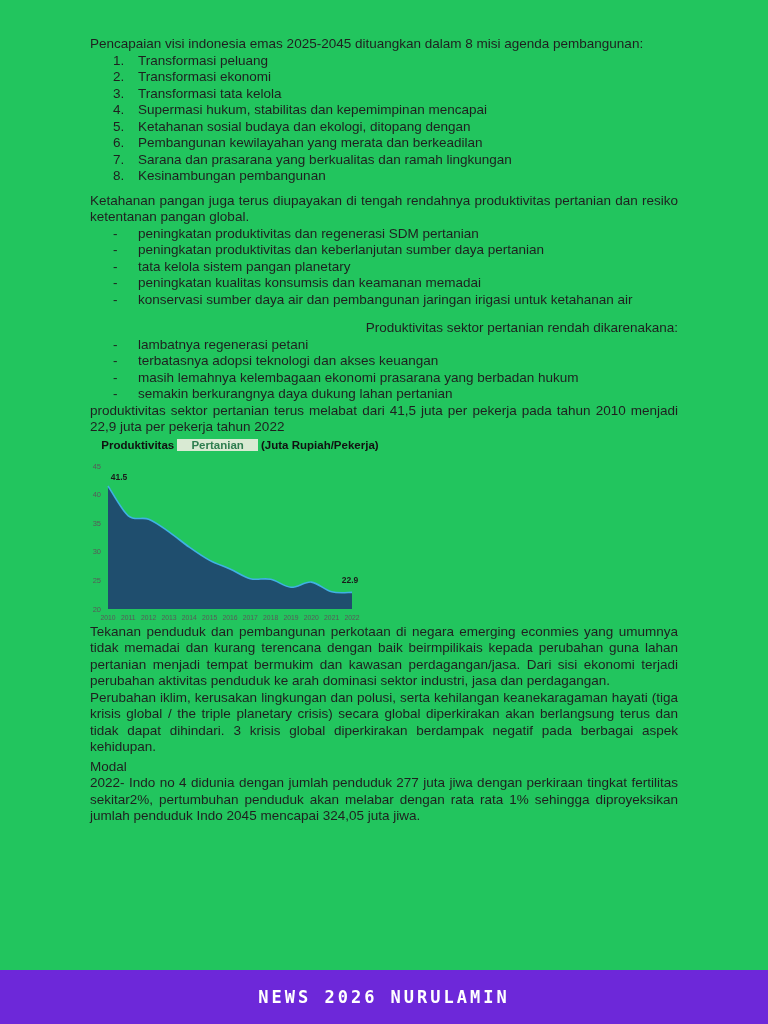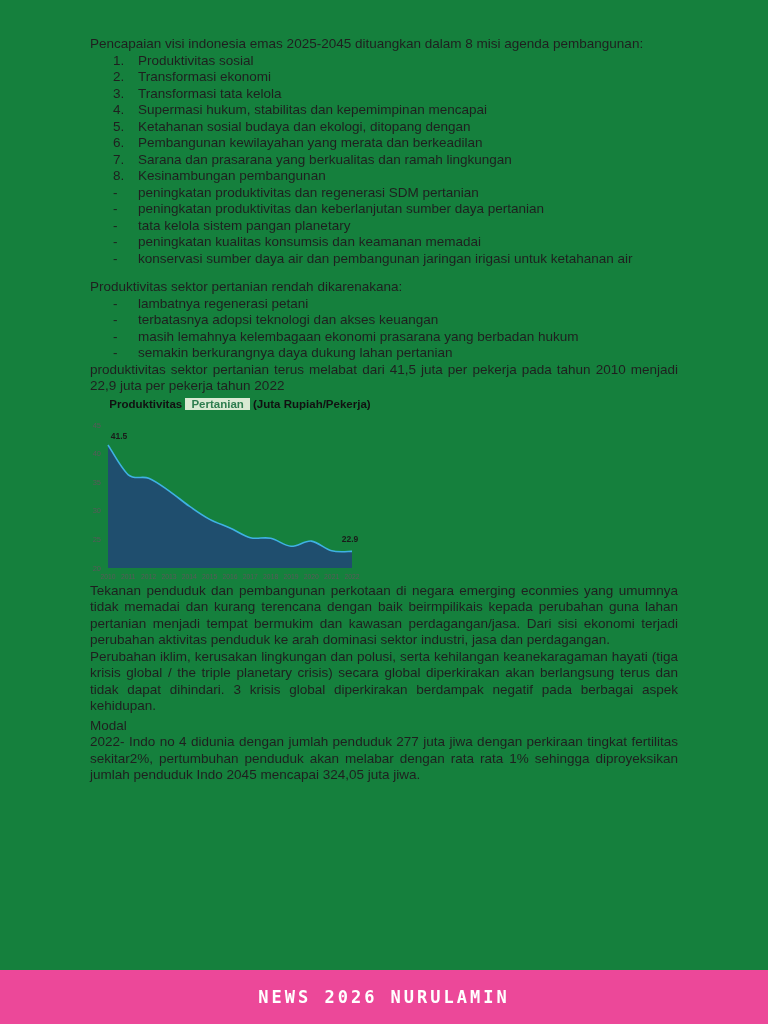--- a/index.html
+++ b/index.html
@@ -2,64 +2,64 @@
 <html><head>
 <meta charset="utf-8">
 <style>
   html,body{margin:0;padding:0;}
   body{
     width:768px;height:1024px;overflow:hidden;position:relative;
     background:#ffffff;
     font-family:"Liberation Sans",sans-serif;
   }
   .page{
-    position:absolute;inset:0;background:#15803d;
+    position:absolute;inset:0;background:#22c55e;
     padding:36px 90px 0 90px;box-sizing:border-box;
     font-size:13.5px;line-height:16.5px;color:#1f1f1f;
   }
   p{margin:0;}
   .just{text-align:justify;}
   .li{display:flex;}
   .li .marker{flex:0 0 25px;margin-left:23px;}
   .li .txt{flex:1;}
   .gap8{margin-top:8px;}
-  .gap12{margin-top:12px;}
+  .gap12{margin-top:12px;text-align:right;}
   .gap13{}
   .gap11{margin-top:11px;}
   .gap3{margin-top:3px;}
   
   .chart{margin-left:-5px;width:310px;}
   .chart-title{
     font-weight:bold;font-size:11.5px;line-height:18px;color:#111;
     text-align:center;white-space:pre;
   }
-  .chart-title .hl{background:#d9ead3;color:#2e7d4f;padding:0 6px;}
+  .chart-title .hl{background:#d9ead3;color:#2e7d4f;padding:0 14px;}
   .chart svg{display:block;}
   
   .footer{
     position:absolute;left:0;bottom:0;width:768px;height:54px;
-    background:#ec4899;display:flex;align-items:center;justify-content:center;
+    background:#6d28d9;display:flex;align-items:center;justify-content:center;
     z-index:5;
   }
   .footer span{
     color:#fff;font-family:"DejaVu Sans Mono",monospace;
     font-weight:bold;font-size:17px;letter-spacing:3px;
   }
 </style>
 </head>
 <body>
 
 <div class="page">
 
   <p>Pencapaian visi indonesia emas 2025-2045 dituangkan dalam 8 misi agenda pembangunan:</p>
 
   <div>
     <div class="li">
         <span class="marker">1.</span>
-        <span class="txt">Produktivitas sosial</span>
+        <span class="txt">Transformasi peluang</span>
       </div>
     <div class="li">
         <span class="marker">2.</span>
         <span class="txt">Transformasi ekonomi</span>
       </div>
     <div class="li">
         <span class="marker">3.</span>
         <span class="txt">Transformasi tata kelola</span>
       </div>
     <div class="li">
@@ -77,20 +77,21 @@
     <div class="li">
         <span class="marker">7.</span>
         <span class="txt">Sarana dan prasarana yang berkualitas dan ramah lingkungan</span>
       </div>
     <div class="li">
         <span class="marker">8.</span>
         <span class="txt">Kesinambungan pembangunan</span>
       </div>
   </div>
 
+  <p class="just gap8">Ketahanan pangan juga terus diupayakan di tengah rendahnya produktivitas pertanian dan resiko ketentanan pangan global.</p>
 
   <div>
     <div class="li">
         <span class="marker">-</span>
         <span class="txt">peningkatan produktivitas dan regenerasi SDM pertanian</span>
       </div>
     <div class="li">
         <span class="marker">-</span>
         <span class="txt">peningkatan produktivitas dan keberlanjutan sumber daya pertanian</span>
       </div>

